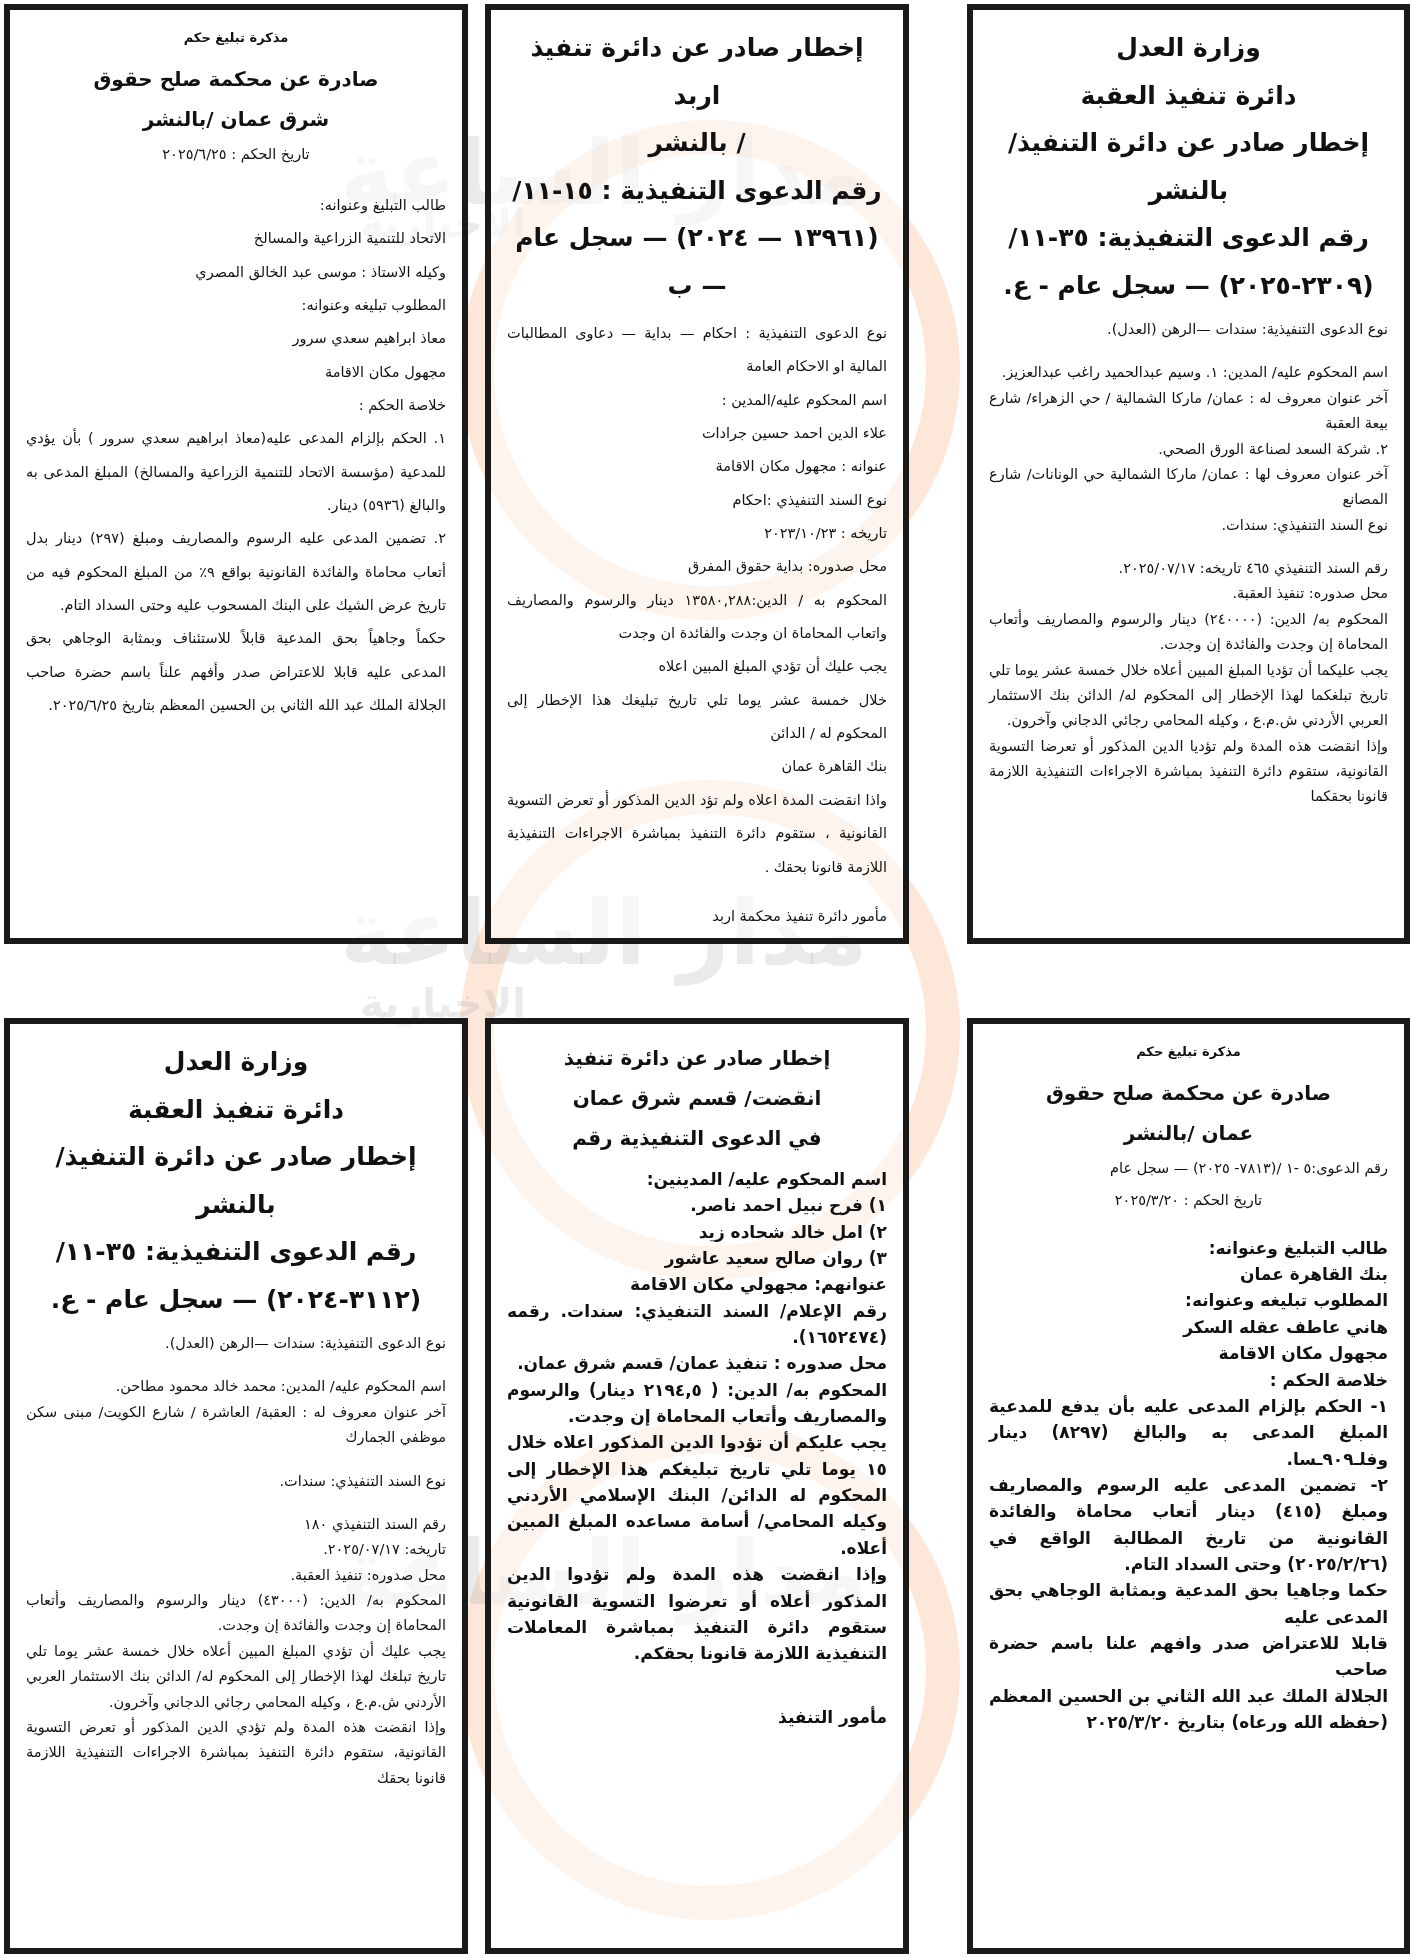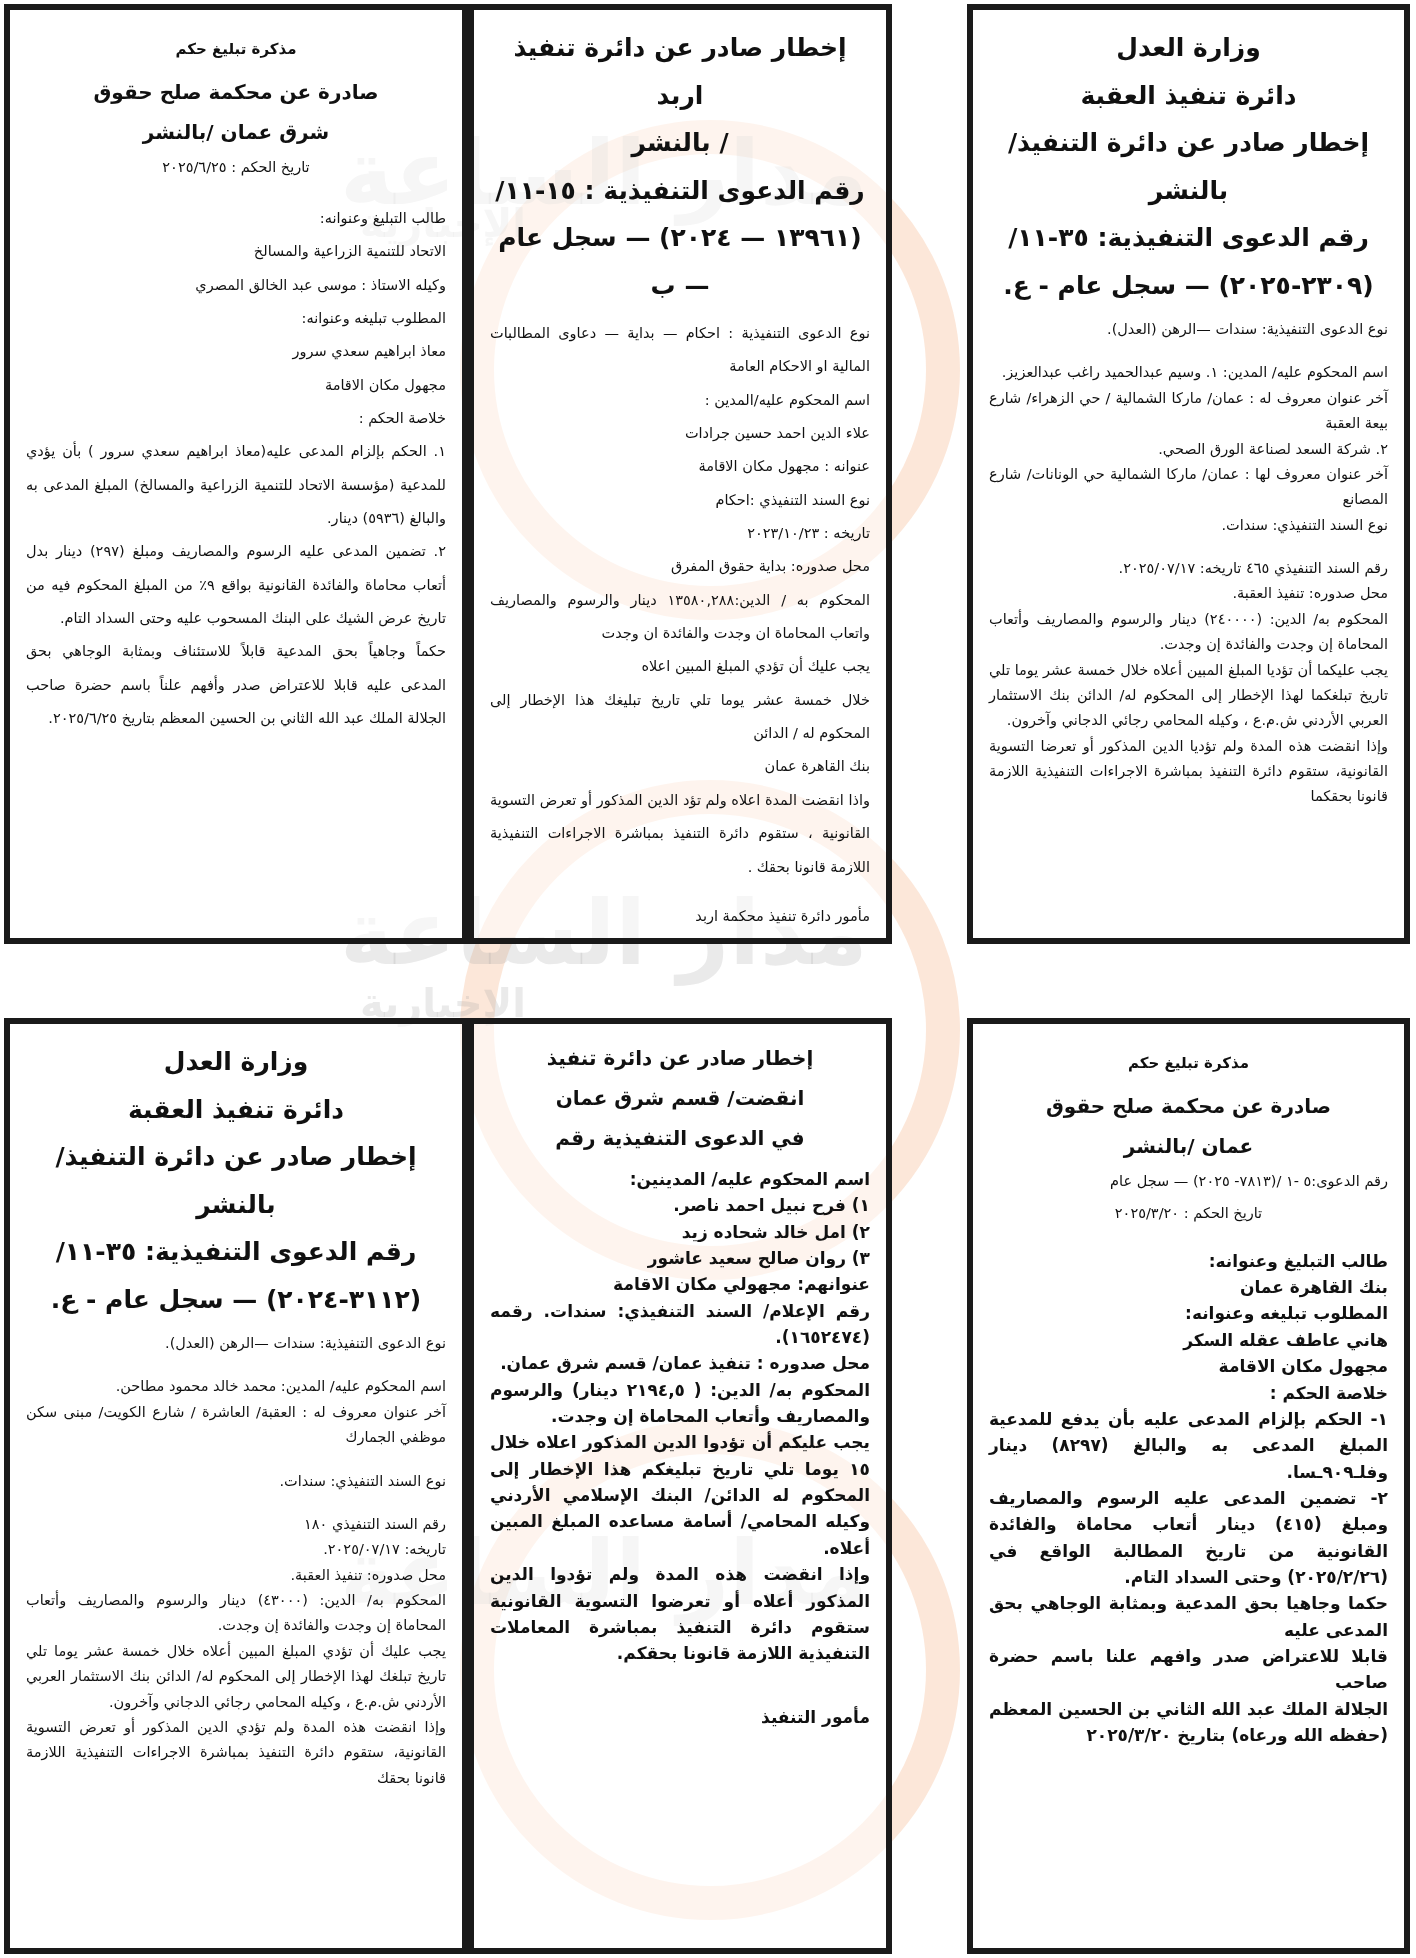--- a/index.html
+++ b/index.html
@@ -21,26 +21,26 @@
   .wm-ring.r3 { top: 1420px; }
   .wm-text {
     position: absolute; color: rgba(160,160,160,0.22); font-weight: bold;
     font-family: "DejaVu Sans", sans-serif; white-space: nowrap;
   }
   .box {
     position: absolute; border: 6px solid #1a1a1a; background: rgba(255,255,255,0.55);
     box-sizing: border-box; padding: 14px 16px; z-index: 1; overflow: hidden;
   }
   .box.c-right  { left: 967px; width: 443px; }
-  .box.c-mid    { left: 468px; width: 424px; }
+  .box.c-mid    { left: 485px; width: 424px; }
   .box.c-left   { left: 4px;   width: 464px; }
   .box.row1 { top: 4px; height: 940px; }
   .box.row2 { top: 1018px; height: 936px; }
 
-  .title-sm { text-align: center; font-size: 15px; font-weight: bold; margin: 16px 0 14px; }
+  .title-sm { text-align: center; font-size: 13px; font-weight: bold; margin: 6px 0 14px; }
   .title { text-align: center; font-size: 25px; font-weight: bold; line-height: 1.9; margin: 0; }
   .title.big { font-size: 20px; line-height: 2.0; }
   .meta { font-size: 14.5px; line-height: 2.2; margin: 0; }
   .meta.center { text-align: center; }
   .p { font-size: 14.5px; line-height: 1.75; margin: 0; text-align: justify; }
   .p.loose { line-height: 2.3; }
   .p.bold { font-weight: bold; font-size: 17px; line-height: 1.55; }
   .gap { height: 18px; }
   .gap-s { height: 8px; }
   .sig { font-size: 14.5px; margin-top: 24px; }

